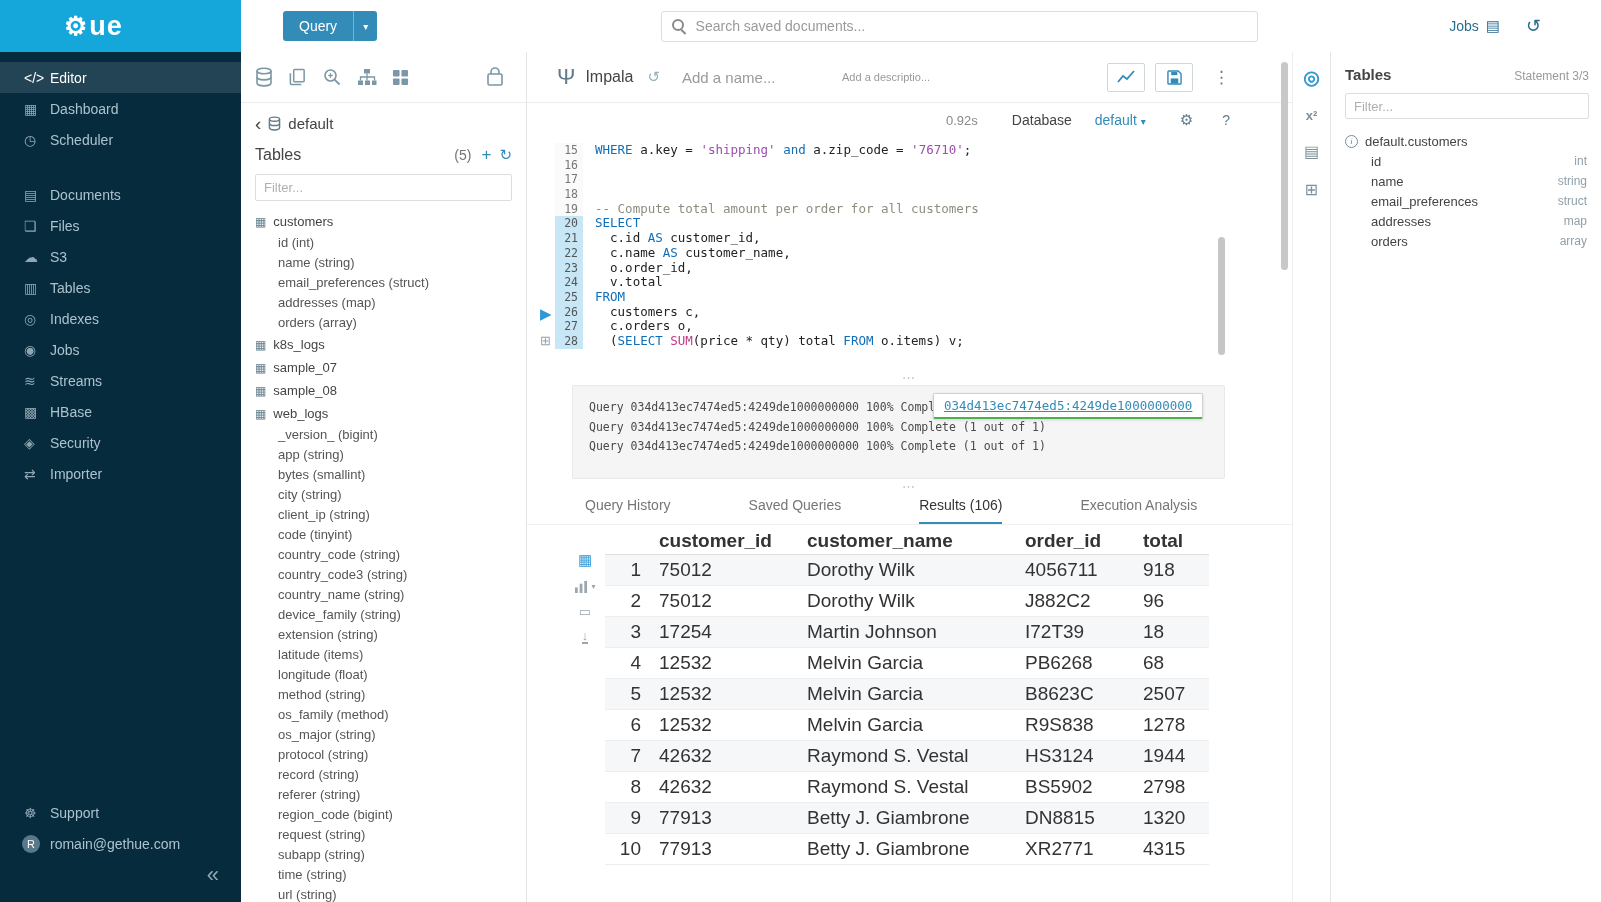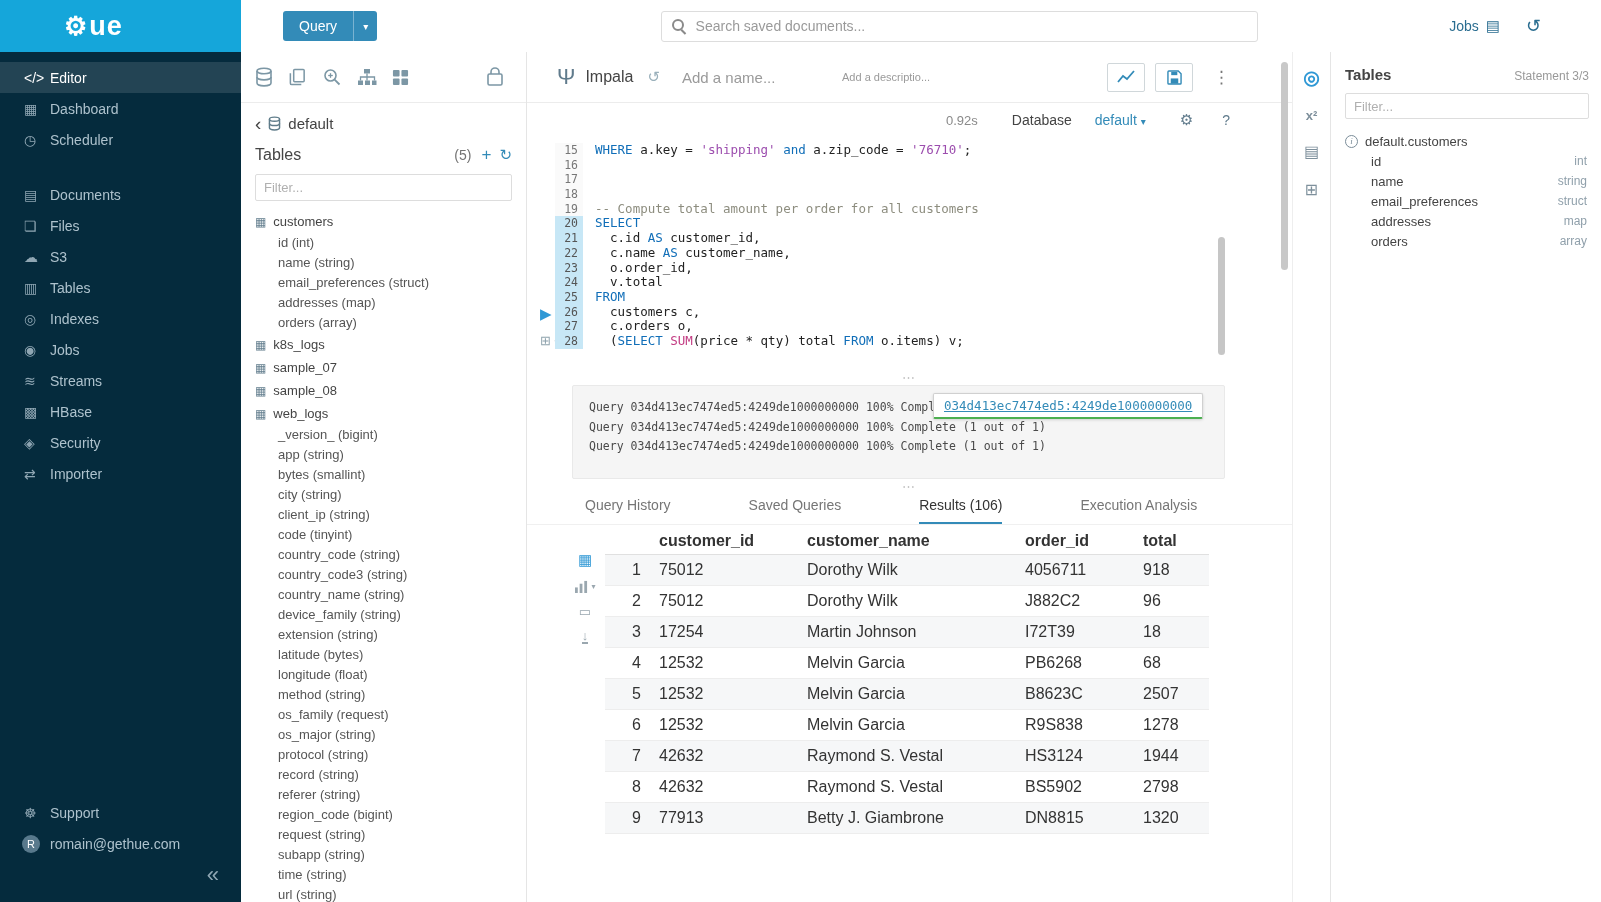--- a/index.html
+++ b/index.html
@@ -113,21 +113,21 @@
   .tab{font-size:14px;color:#767676;padding-bottom:9px;cursor:pointer;border-bottom:2px solid transparent;}
   .tab.active{color:#333;border-bottom-color:var(--accent);}
 
   .results{position:relative;height:370px;}
   .rail{position:absolute;left:45px;top:26px;width:26px;display:flex;flex-direction:column;gap:11px;align-items:center;color:#9aa7af;}
   .rail-item{cursor:pointer;display:inline-flex;align-items:center;}
   .rail-grid{color:#2f98d5;font-size:15px;}
   .rail .dd{font-size:8px;margin-left:2px;color:#9aa7af;}
   .rail-col{font-size:13px;}
   .rail-dl{font-size:13px;border-bottom:2px solid #9aa7af;line-height:12px;}
-  .results-table{position:absolute;left:78px;top:3px;width:604px;border-collapse:collapse;table-layout:fixed;font-size:16px;color:#333;}
+  .results-table{position:absolute;left:78px;top:3px;width:604px;border-collapse:collapse;table-layout:fixed;font-size:19px;color:#333;}
   .results-table col.c-num{width:48px;}
   .results-table col.c-id{width:148px;}
   .results-table col.c-name{width:218px;}
   .results-table col.c-oid{width:118px;}
   .results-table col.c-total{width:72px;}
   .results-table th{font-weight:bold;text-align:left;height:26px;padding:0 6px;border-bottom:1px solid #e0e0e0;}
   .results-table td{height:31px;padding:0 6px;border-bottom:1px solid #ededed;}
   .results-table td.num{text-align:right;padding-right:12px;color:#333;}
   .results-table tbody tr:nth-child(odd){background:#f6f7f8;}
 
@@ -347,24 +347,24 @@
           <div class="tree-col">app (string)</div>
           <div class="tree-col">bytes (smallint)</div>
           <div class="tree-col">city (string)</div>
           <div class="tree-col">client_ip (string)</div>
           <div class="tree-col">code (tinyint)</div>
           <div class="tree-col">country_code (string)</div>
           <div class="tree-col">country_code3 (string)</div>
           <div class="tree-col">country_name (string)</div>
           <div class="tree-col">device_family (string)</div>
           <div class="tree-col">extension (string)</div>
-          <div class="tree-col">latitude (bytes)</div>
+          <div class="tree-col">latitude (items)</div>
           <div class="tree-col">longitude (float)</div>
           <div class="tree-col">method (string)</div>
-          <div class="tree-col">os_family (request)</div>
+          <div class="tree-col">os_family (method)</div>
           <div class="tree-col">os_major (string)</div>
           <div class="tree-col">protocol (string)</div>
           <div class="tree-col">record (string)</div>
           <div class="tree-col">referer (string)</div>
           <div class="tree-col">region_code (bigint)</div>
           <div class="tree-col">request (string)</div>
           <div class="tree-col">subapp (string)</div>
           <div class="tree-col">time (string)</div>
           <div class="tree-col">url (string)</div>
         </div>
@@ -576,20 +576,27 @@
               <td>BS5902</td>
               <td>2798</td>
             </tr>
             <tr>
               <td class="num">9</td>
               <td>77913</td>
               <td>Betty J. Giambrone</td>
               <td>DN8815</td>
               <td>1320</td>
             </tr>
+            <tr>
+              <td class="num">10</td>
+              <td>77913</td>
+              <td>Betty J. Giambrone</td>
+              <td>XR2771</td>
+              <td>4315</td>
+            </tr>
           </tbody>
       </table>
     </div>
 
     <div class="main-scrollbar"></div>
   </main>
 
   <div class="right-rail">
     <span class="rail-ico rail-assistant">◎</span>
     <span class="rail-ico rail-fn">x²</span>

